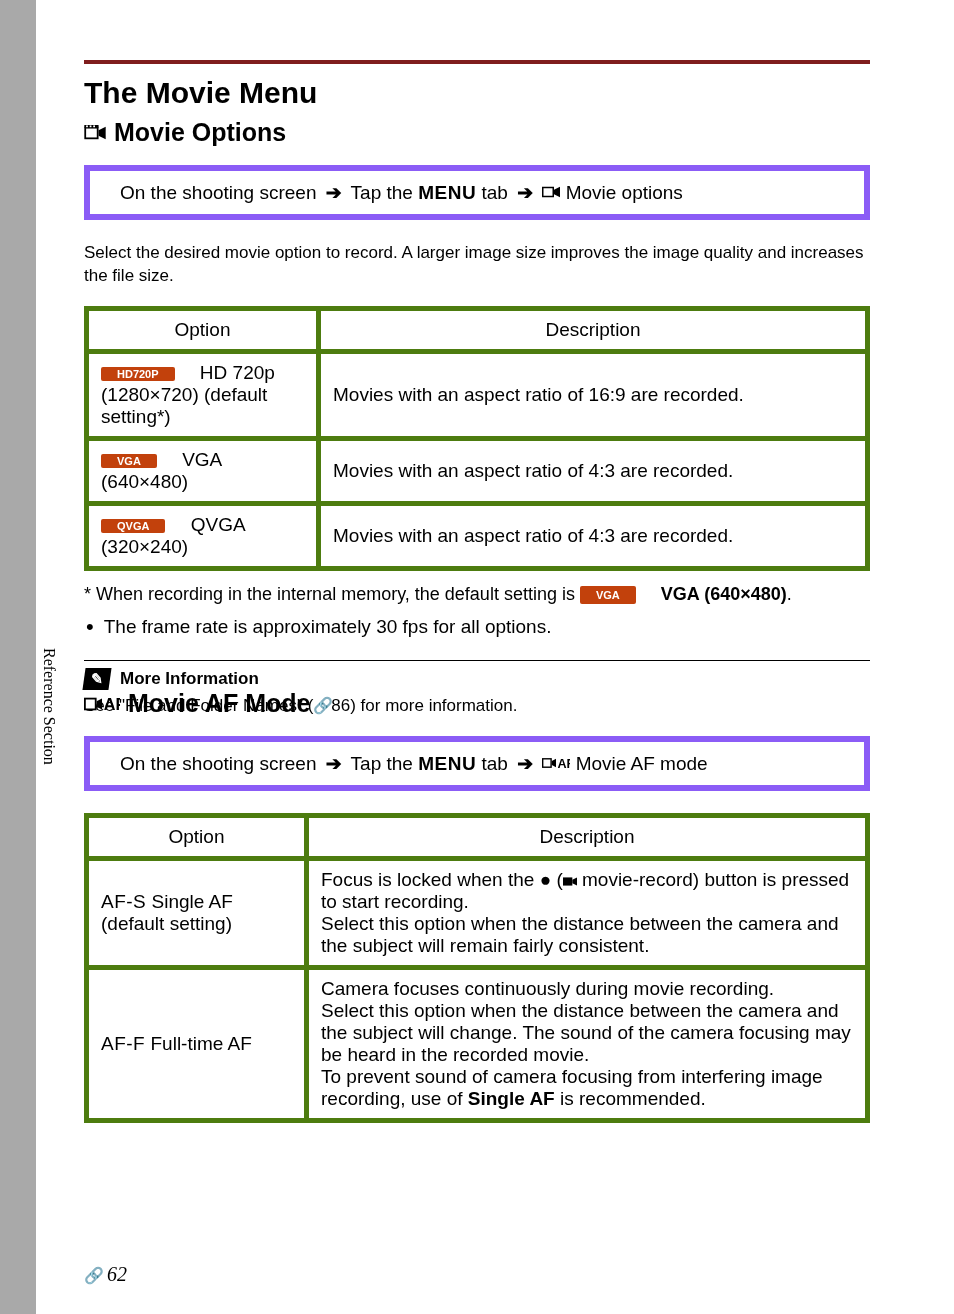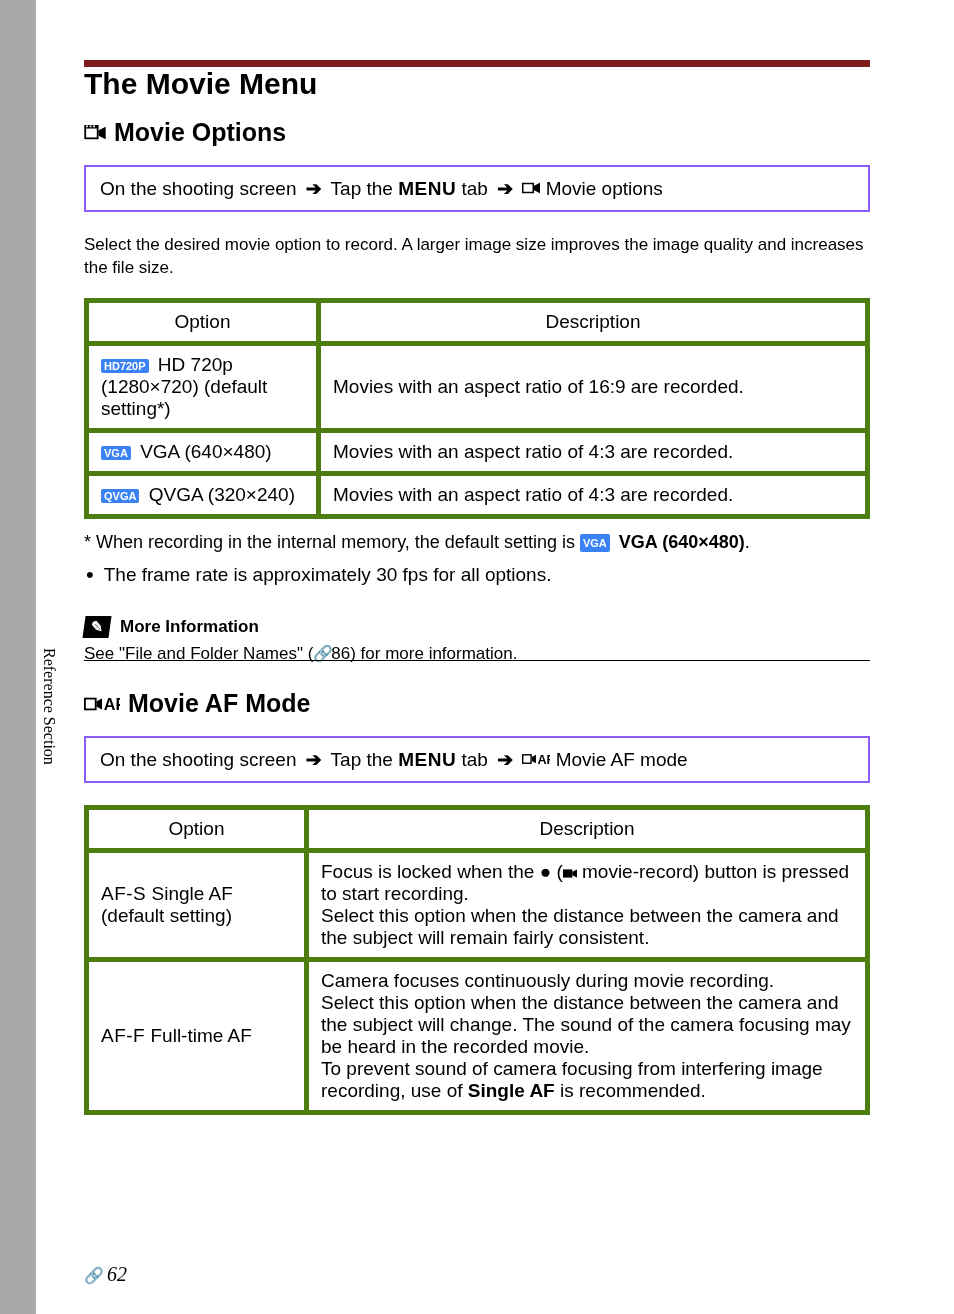--- a/index.html
+++ b/index.html
@@ -38,22 +38,22 @@
     writing-mode: vertical-rl;
     font-size: 16px;
     font-family: Georgia, serif;
   }
   h1.page-title {
     position: absolute;
     left: 84px;
     top: 60px;
     font-size: 30px;
     font-weight: 700;
-    border-top: 7px solid #7f1d1d;
-    padding-top: 0;
+    border-top: 4px solid #7f1d1d;
+    padding-top: 12px;
     width: 786px;
   }
   
   .section {
     position: absolute;
     left: 84px;
     width: 786px;
   }
   .sec1 { top: 118px; }
   .sec2 { top: 660px; border-top: 1px solid #000; padding-top: 28px; }
@@ -64,22 +64,22 @@
     align-items: center;
     gap: 8px;
     margin-bottom: 18px;
   }
   .icon-box {
     display: inline-flex;
     align-items: center;
     justify-content: center;
   }
   .nav-box {
-    border: 2px solid #8b5cf6;
-    padding: 10px 14px;
+    border: 6px solid #8b5cf6;
+    padding: 10px 30px;
     font-size: 19px;
     margin-bottom: 22px;
   }
   .nav-box .menu-label {
     font-family: "Arial Narrow", Arial, sans-serif;
     font-stretch: condensed;
     font-weight: 600;
     letter-spacing: 0.5px;
   }
   p.body {
@@ -100,28 +100,28 @@
     vertical-align: middle;
     font-weight: 300;
   }
   table.opts th {
     text-align: center;
     font-weight: 400;
   }
   table.opts td.optcell { width: 232px; }
   .badge {
     display: inline-block;
-    background: #3b82f6;
+    background: #c2410c;
     color: #fff;
     font-size: 11px;
     font-weight: 700;
-    padding: 1px 3px;
+    padding: 1px 16px;
     border-radius: 2px;
     vertical-align: 1px;
-    margin-right: 4px;
+    margin-right: 20px;
     font-family: Arial, sans-serif;
   }
   .af-label {
     font-family: Arial, sans-serif;
     font-weight: 400;
     letter-spacing: 0.5px;
   }
   .footnote {
     font-size: 18px;
     font-weight: 300;

